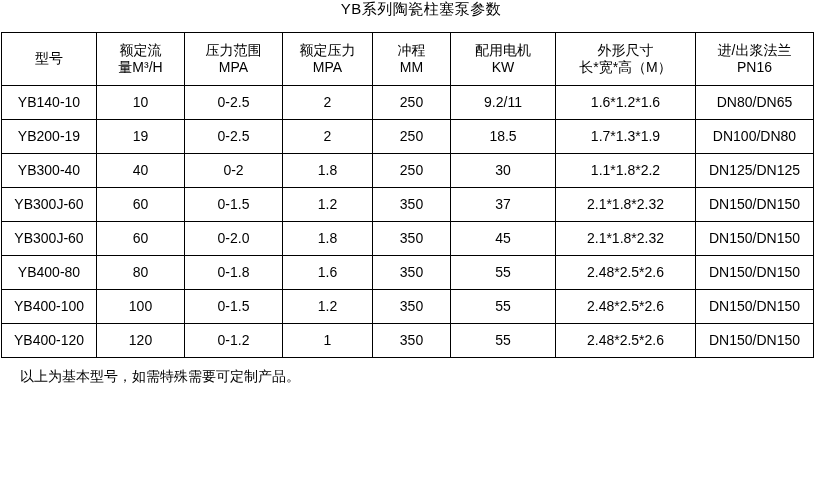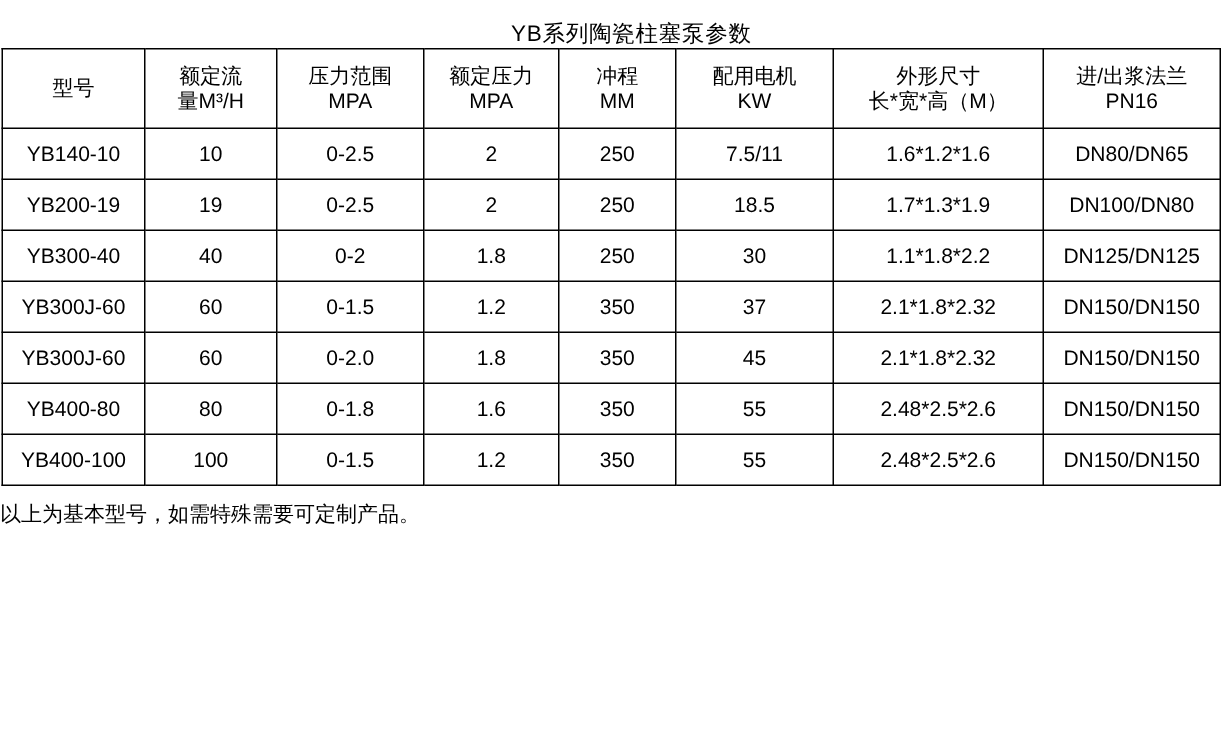--- a/index.html
+++ b/index.html
@@ -16,21 +16,21 @@
   }
   .page {
     position: relative;
     width: 814px;
     height: 494px;
     box-sizing: border-box;
   }
   .title-bar {
     height: 32px;
     display: flex;
-    align-items: flex-end;
+    align-items: flex-start;
     justify-content: center;
     font-size: 15px;
     font-weight: normal;
     letter-spacing: 0.5px;
     margin-left: 28px;
   }
   table.spec {
     border-collapse: collapse;
     width: 812px;
     margin: 0 1px;
@@ -63,21 +63,21 @@
   col.c7 { width: 118px; }
 
   td.model {
     font-weight: bold;
     font-size: 14px;
   }
   .hdr-line1 { display: block; }
   .hdr-line2 { display: block; }
   .footnote {
     margin-top: 10px;
-    padding-left: 0;
+    padding-left: 20px;
     font-size: 14px;
   }
 </style>
 </head>
 <body>
 
 <div class="page">
 
   <div class="title-bar">
     <span>YB系列陶瓷柱塞泵参数</span>
@@ -129,21 +129,21 @@
         </td>
       </tr>
     </thead>
     <tbody>
       <tr>
         <td class="model">YB140-10</td>
         <td>10</td>
         <td>0-2.5</td>
         <td>2</td>
         <td>250</td>
-        <td>7.5/11</td>
+        <td>9.2/11</td>
         <td>1.6*1.2*1.6</td>
         <td>DN80/DN65</td>
       </tr>
       <tr>
         <td class="model">YB200-19</td>
         <td>19</td>
         <td>0-2.5</td>
         <td>2</td>
         <td>250</td>
         <td>18.5</td>
@@ -193,18 +193,28 @@
       <tr>
         <td class="model">YB400-100</td>
         <td>100</td>
         <td>0-1.5</td>
         <td>1.2</td>
         <td>350</td>
         <td>55</td>
         <td>2.48*2.5*2.6</td>
         <td>DN150/DN150</td>
       </tr>
+      <tr>
+        <td class="model">YB400-120</td>
+        <td>120</td>
+        <td>0-1.2</td>
+        <td>1</td>
+        <td>350</td>
+        <td>55</td>
+        <td>2.48*2.5*2.6</td>
+        <td>DN150/DN150</td>
+      </tr>
     </tbody>
   </table>
 
   <div class="footnote">以上为基本型号，如需特殊需要可定制产品。</div>
 
 </div>
 
 </body></html>

